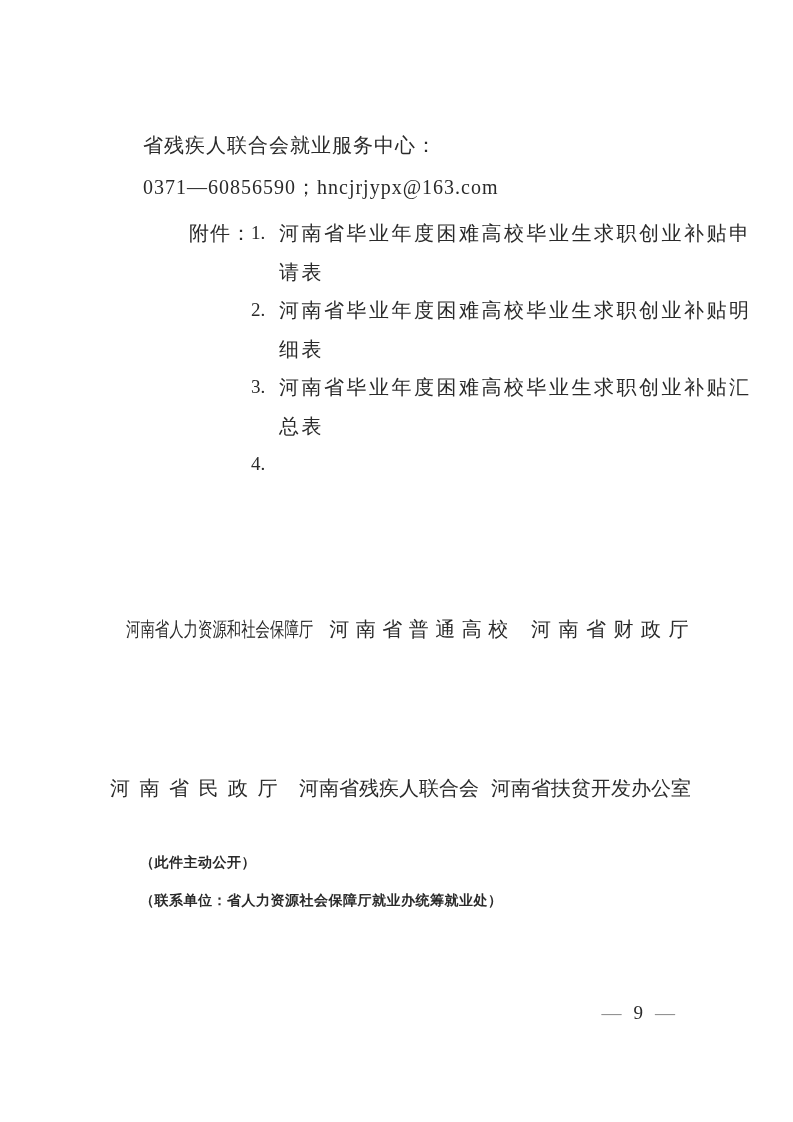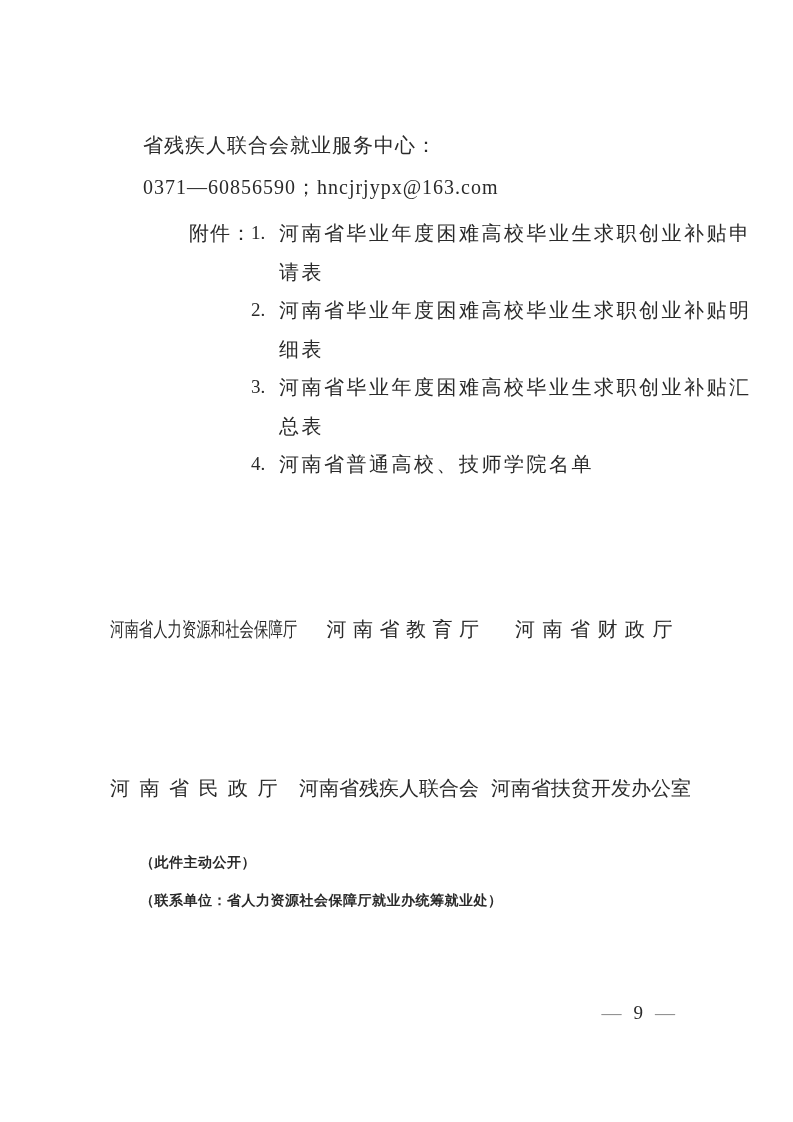--- a/index.html
+++ b/index.html
@@ -40,21 +40,21 @@
   .sig-row {
     position: absolute;
     left: 110px;
     width: 570px;
     display: flex;
     justify-content: space-between;
     font-size: 20px;
     line-height: 24px;
     white-space: nowrap;
   }
-  .sig-row-1 { top: 617px; }
+  .sig-row-1 { top: 617px; margin-left: 16px; }
   .sig-row-2 { top: 776px; gap: 12px; }
   .org-compressed {
     display: inline-block;
     transform: scaleX(0.72);
     transform-origin: 0 50%;
     margin-right: -73px;
     letter-spacing: 0;
   }
   .org-spaced-edu { letter-spacing: 6.5px; }
   .org-spaced-fin { letter-spacing: 7.5px; }
@@ -115,28 +115,27 @@
         <span class="att-text">河南省毕业年度困难高校毕业生求职创业补贴明
 细表</span>
       </div>
       <div class="att-item">
         <span class="att-num">3.</span>
         <span class="att-text">河南省毕业年度困难高校毕业生求职创业补贴汇
 总表</span>
       </div>
       <div class="att-item">
         <span class="att-num">4.</span>
-        <span class="att-text">河南省普通高校、技师学院名单</span>
       </div>
     </div>
   </div>
 
   <div class="sig-row sig-row-1">
     <span class="org-compressed">河南省人力资源和社会保障厅</span>
-    <span class="org-spaced-edu">河南省教育厅</span>
+    <span class="org-spaced-edu">河南省普通高校</span>
     <span class="org-spaced-fin">河南省财政厅</span>
   </div>
 
   <div class="sig-row sig-row-2">
     <span class="org-spaced-civ">河南省民政厅</span>
     <span>河南省残疾人联合会</span>
     <span>河南省扶贫开发办公室</span>
   </div>
 
 

